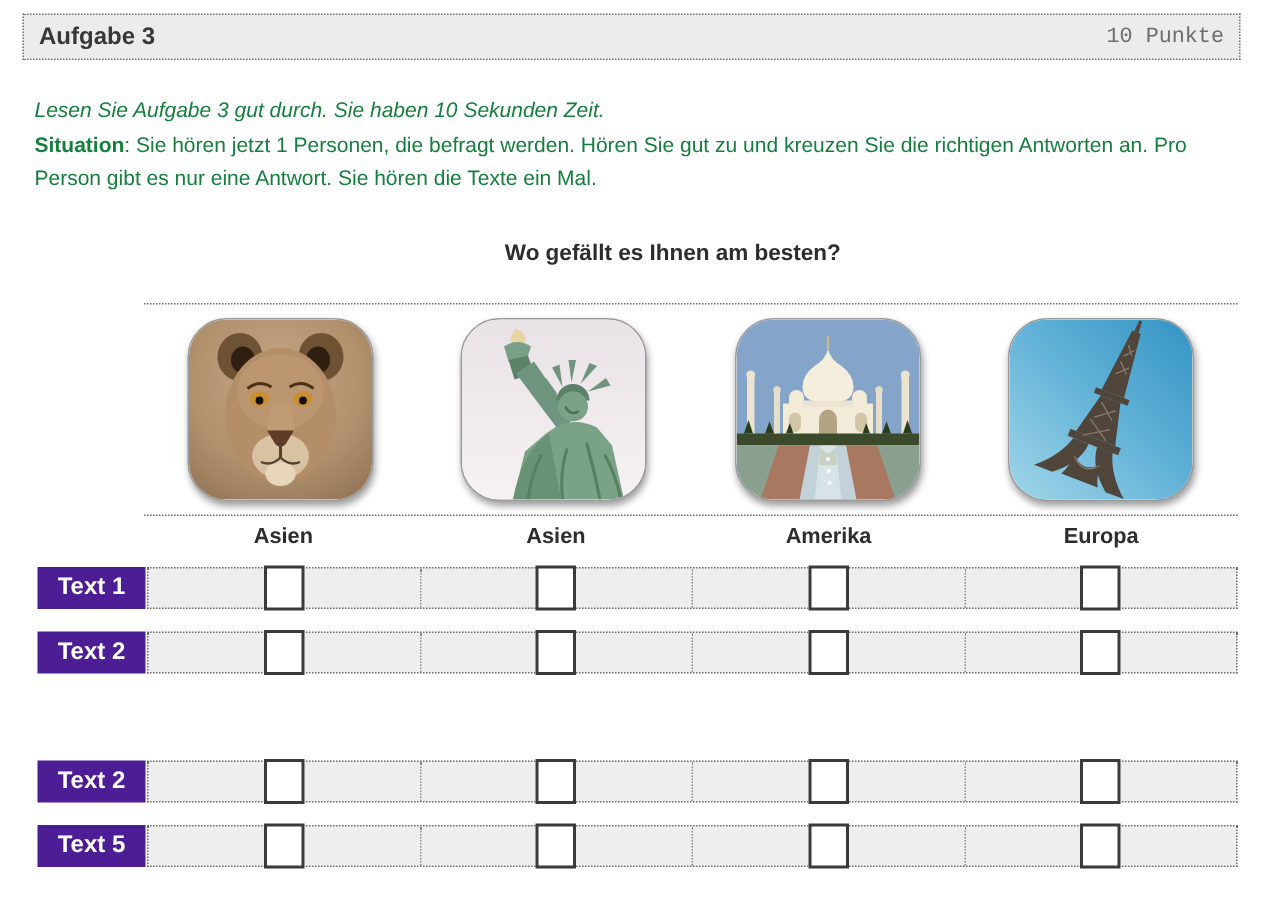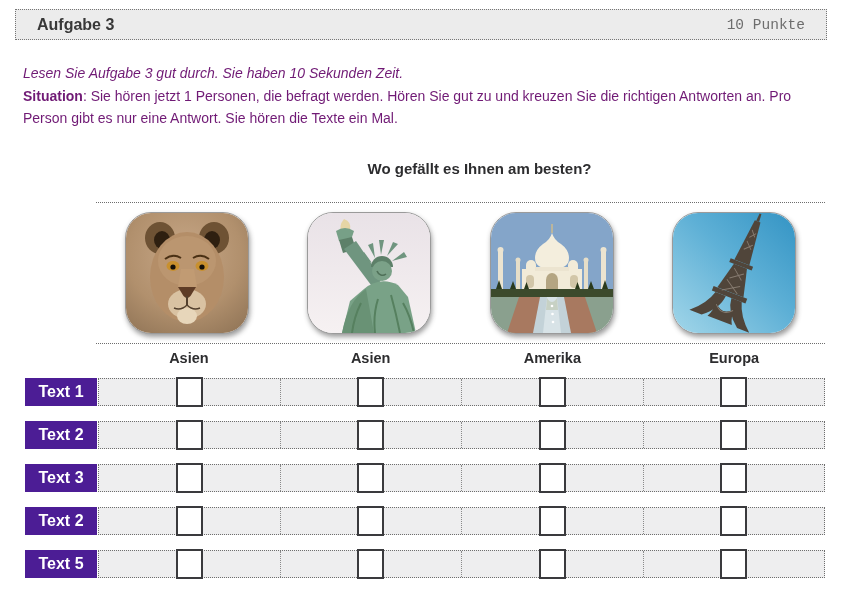--- a/index.html
+++ b/index.html
@@ -4,35 +4,35 @@
 <style>
   html,body{margin:0;padding:0;background:#ffffff;}
   .page{
     position:relative; width:850px; height:599px; background:#ffffff;
     font-family:"Liberation Sans", sans-serif; overflow:hidden;
   }
   
   .header-bar{
     position:absolute; left:15px; top:9px; width:812px; height:31px;
     background:#ececec; border:1px dotted #757575; box-sizing:border-box;
-    display:flex; align-items:center; justify-content:space-between; padding:0 21px;
+    display:flex; align-items:center; justify-content:space-between; padding:0 10px;
   }
   .header-title{font-weight:bold; font-size:16px; color:#383838;}
   .header-points{font-size:14.5px; color:#6d6d6d;font-family:Liberation Mono, monospace;}
   
   .instructions{
     position:absolute; left:23px; top:62px; width:806px;
-    font-size:14px; line-height:22.5px; color:#701a75;
+    font-size:14px; line-height:22.5px; color:#15803d;
   }
   .instructions p{margin:0;}
   .intro-line{font-style:italic;}
   .situation-label{font-weight:bold;}
   
   .question-title{
-    position:absolute; left:116px; top:160px; width:727px;
+    position:absolute; left:85px; top:160px; width:727px;
     text-align:center; font-weight:bold; font-size:15px; color:#2d2d2f;
   }
   
   .images-band{
     position:absolute; left:96px; top:202px; width:729px; height:140px;
     border-top:1px dotted #6e6e6e; border-bottom:1px dotted #6e6e6e;
     display:flex;
   }
   .img-cell{flex:1; display:flex; align-items:center; justify-content:center;}
   .tile{
@@ -252,37 +252,20 @@
         </div>
       <div class="cell">
           <span class="checkbox" role="checkbox" aria-checked="false"></span>
         </div>
       <div class="cell">
           <span class="checkbox" role="checkbox" aria-checked="false"></span>
         </div>
     </div>
   </div>
 
-  <div class="answer-row" style="top:464px">
-    <div class="row-label">Text 3</div>
-    <div class="row-cells">
-      <div class="cell">
-          <span class="checkbox" role="checkbox" aria-checked="false"></span>
-        </div>
-      <div class="cell">
-          <span class="checkbox" role="checkbox" aria-checked="false"></span>
-        </div>
-      <div class="cell">
-          <span class="checkbox" role="checkbox" aria-checked="false"></span>
-        </div>
-      <div class="cell">
-          <span class="checkbox" role="checkbox" aria-checked="false"></span>
-        </div>
-    </div>
-  </div>
 
   <div class="answer-row" style="top:507px">
     <div class="row-label">Text 2</div>
     <div class="row-cells">
       <div class="cell">
           <span class="checkbox" role="checkbox" aria-checked="false"></span>
         </div>
       <div class="cell">
           <span class="checkbox" role="checkbox" aria-checked="false"></span>
         </div>

